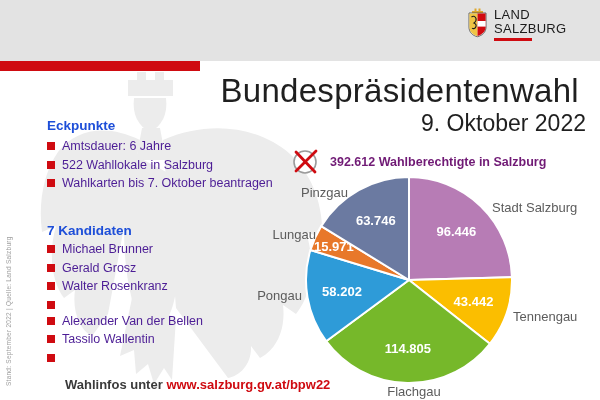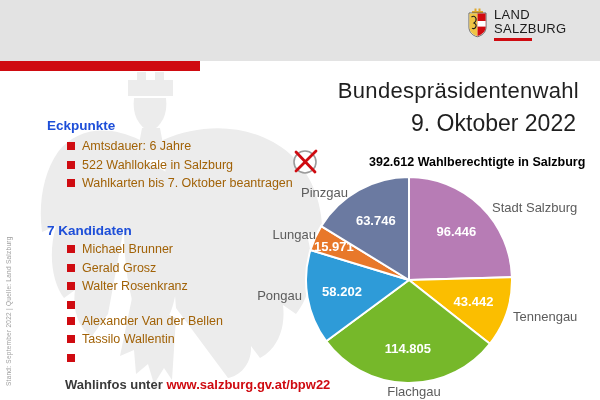--- a/index.html
+++ b/index.html
@@ -16,42 +16,42 @@
 
   .watermark { position:absolute; left:28px; top:68px; z-index:0; }
 
   .source-note {
     position:absolute; left:5px; top:386px; transform:rotate(-90deg); transform-origin:0 0;
     font-size:6.5px; letter-spacing:0.25px; color:#9d9d9d; white-space:nowrap; z-index:3;
   }
 
   .title-main {
     position:absolute; right:21px; top:74px; z-index:3; text-align:right;
-    font-size:22px; line-height:34px; letter-spacing:0.3px; color:#1f1f1f;
+    font-size:33px; line-height:34px; letter-spacing:0.3px; color:#1f1f1f;
   }
   .title-date {
-    position:absolute; right:24px; top:110px; z-index:3; text-align:right;
+    position:absolute; right:14px; top:110px; z-index:3; text-align:right;
     font-size:23px; color:#1f1f1f;
   }
 
   .col-heading { position:absolute; left:47px; z-index:3; font-size:13.5px; font-weight:bold; color:#1d4ed8; }
   #eck-heading  { top:118px; }
   #kand-heading { top:223px; }
 
   ul.blist { position:absolute; left:47px; z-index:3; list-style:none; margin:0; padding:0; }
   #eckpunkte-list  { top:140px; }
   #kandidaten-list { top:243px; }
-  ul.blist li { display:flex; align-items:flex-start; margin-bottom:6px; font-size:12.5px; line-height:12.5px; color:#a16207;margin-left:20px; }
+  ul.blist li { display:flex; align-items:flex-start; margin-bottom:6px; font-size:12.5px; line-height:12.5px; color:#4c1d95; }
   .sq { flex:none; width:8px; height:8px; background:#cf0b11; margin:2px 7px 0 0; }
 
   .wahlinfos { position:absolute; left:47px; top:377px; z-index:3; font-size:13px; font-weight:bold; color:#3a3a3a;margin-left:18px; }
   .wahlinfos .url { color:#cf0b11; cursor:pointer; }
 
   .stat-icon { position:absolute; left:291px; top:146px; z-index:3; }
-  .stat-line { position:absolute; left:330px; top:155px; z-index:3; font-size:12.5px; font-weight:bold; color:#000000;margin-left:39px; }
+  .stat-line { position:absolute; left:330px; top:155px; z-index:3; font-size:12.5px; font-weight:bold; color:#701a75; }
 
   #chart { position:absolute; left:0; top:0; z-index:2; }
   .pie-val { font-family:"Liberation Sans", sans-serif; font-size:13px; font-weight:bold; fill:#ffffff; }
   .pie-lab { font-family:"Liberation Sans", sans-serif; font-size:13px; fill:#5c5c5c; }
 </style>
 </head>
 <body>
 
 <div class="page">
 

